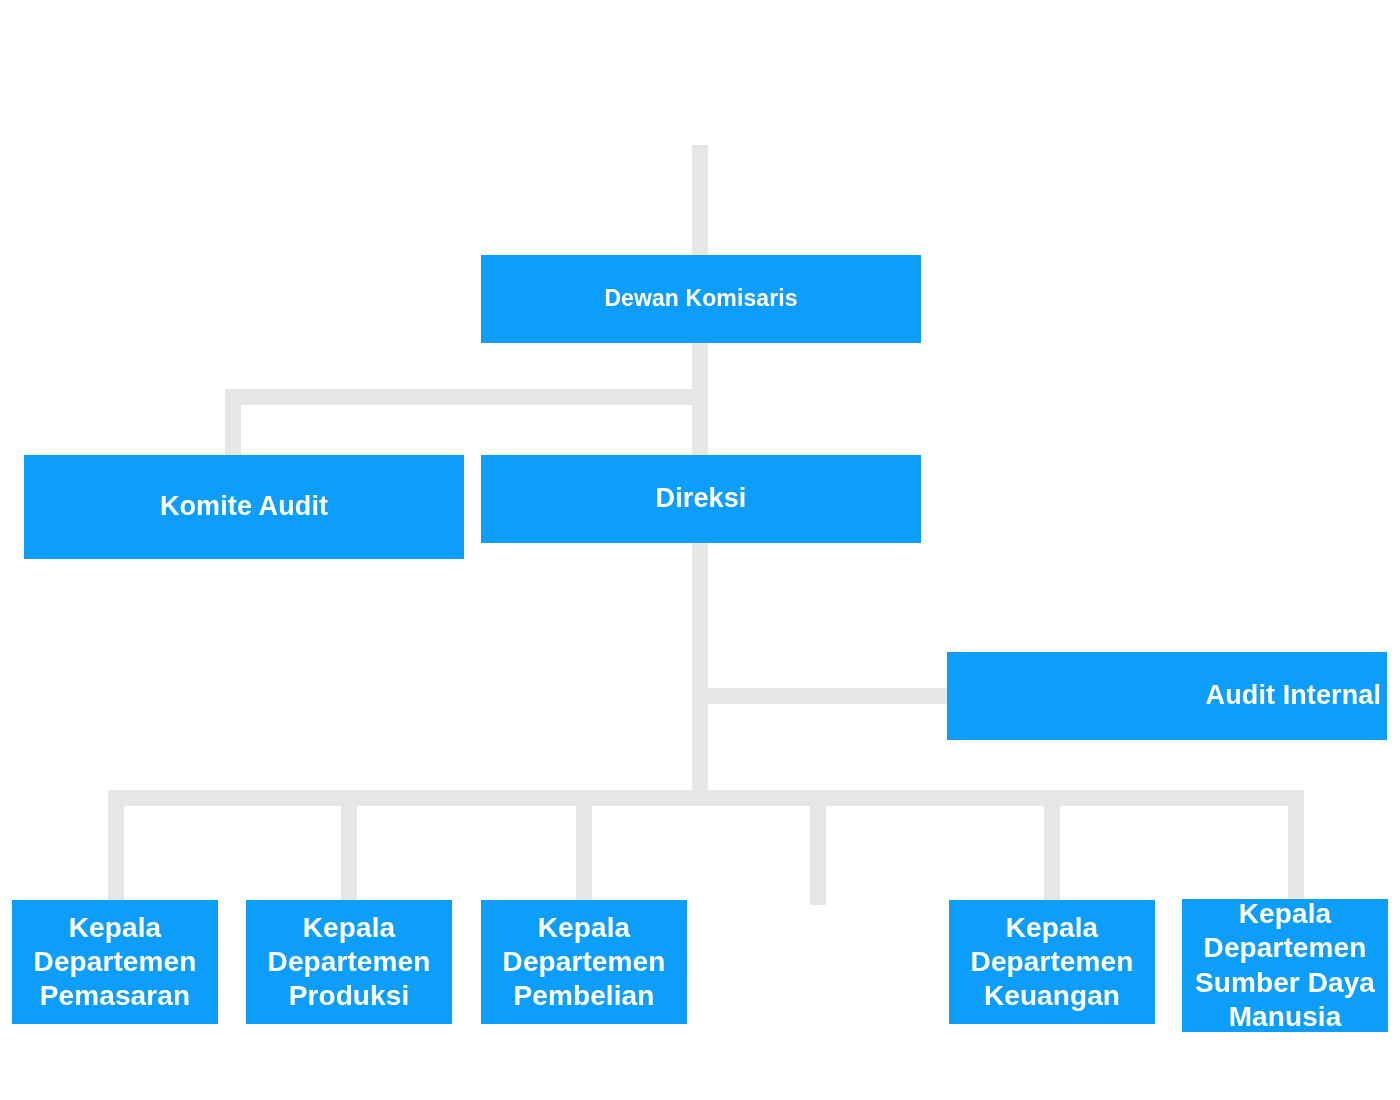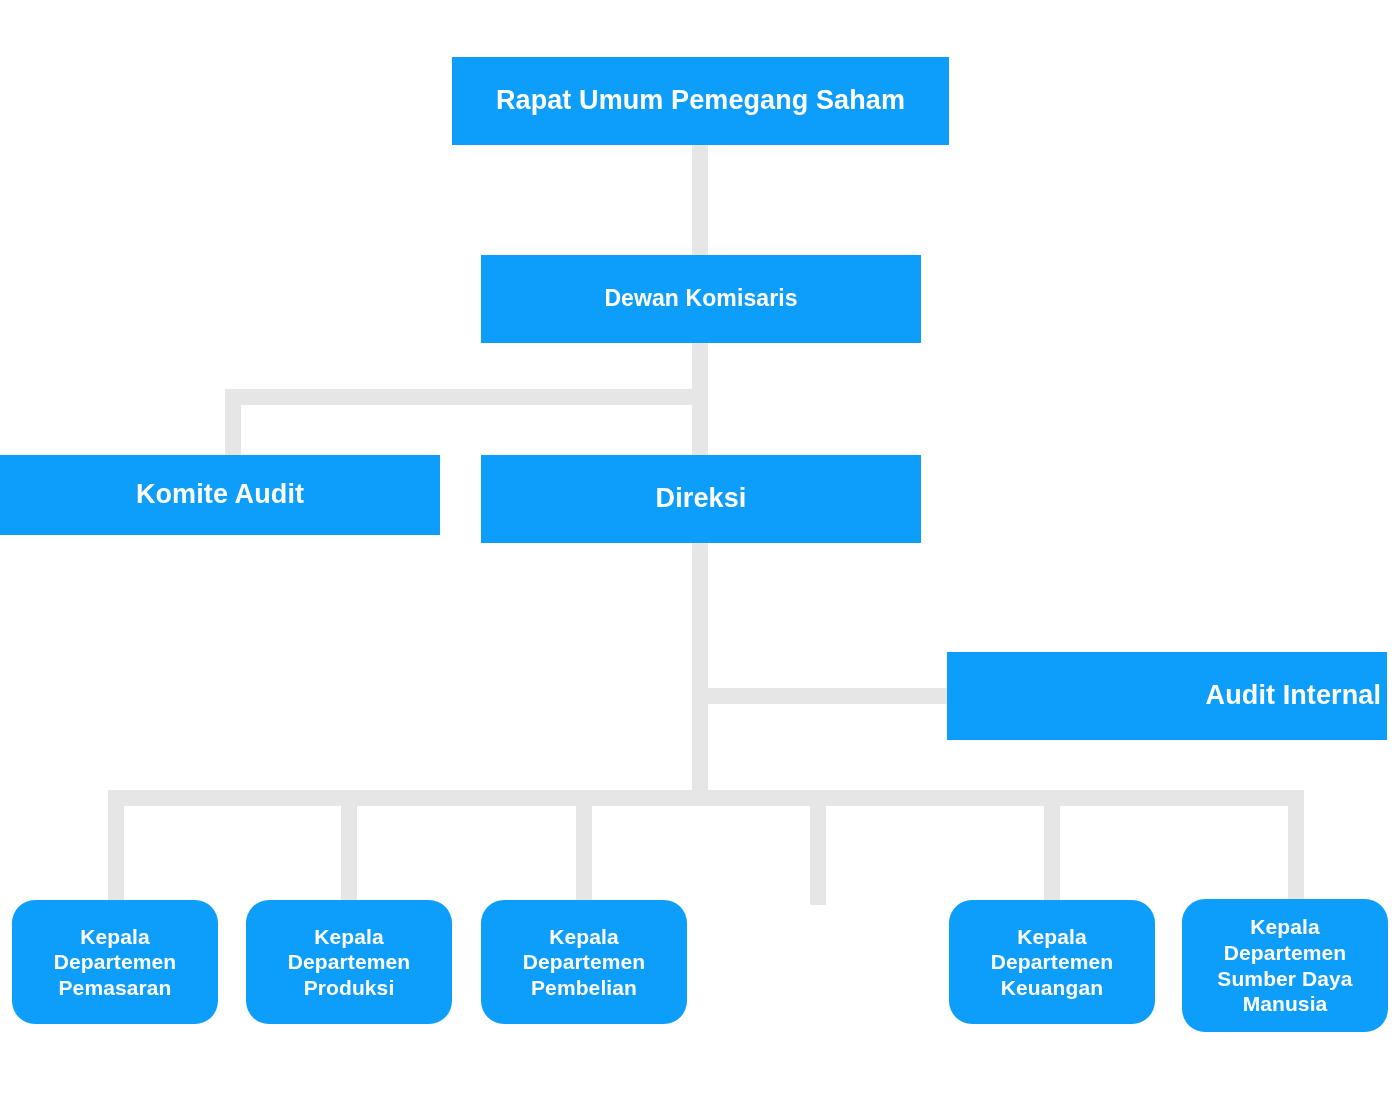--- a/index.html
+++ b/index.html
@@ -35,21 +35,21 @@
     color: #ffffff;
     font-weight: bold;
     line-height: 1.18;
     padding: 4px 6px;
     letter-spacing: 0.1px;
   }
   .node-lvl1 { font-size: 27px; }
   .node-lvl2 { font-size: 23px; }
   .node-lvl3 { font-size: 27px; }
   .node-lvl4 { font-size: 27px; }
-  .node-leaf { font-size: 21px; line-height: 1.22; border-radius: 23px; }
+  .node-leaf { font-size: 28px; line-height: 1.22; }
   .node-label {
     display: block;
     white-space: pre-line;
   }
 </style>
 </head>
 <body>
 
 <div id="chart-root" style="background: rgb(255, 255, 255);">
 
@@ -62,29 +62,26 @@
       <rect x="700" y="688" width="250" height="16" fill="#e6e6e6"></rect>
       <rect x="108" y="790" width="1196" height="16" fill="#e6e6e6"></rect>
       <rect x="108" y="790" width="16" height="115" fill="#e6e6e6"></rect>
       <rect x="341" y="790" width="16" height="115" fill="#e6e6e6"></rect>
       <rect x="576" y="790" width="16" height="115" fill="#e6e6e6"></rect>
       <rect x="810" y="790" width="16" height="115" fill="#e6e6e6"></rect>
       <rect x="1044" y="790" width="16" height="115" fill="#e6e6e6"></rect>
       <rect x="1288" y="790" width="16" height="115" fill="#e6e6e6"></rect>
     </svg>
 
-  <div class="node node-lvl1" style="left: 452px; top: 57px; width: 497px; height: 88px; background: rgb(13, 157, 251); color: rgb(255, 255, 255);">
-    <span class="node-label">Rapat Umum Pemegang Saham</span>
-  </div>
 
   <div class="node node-lvl2" style="left: 481px; top: 255px; width: 440px; height: 88px; background: rgb(13, 157, 251); color: rgb(255, 255, 255);">
     <span class="node-label">Dewan Komisaris</span>
   </div>
 
-  <div class="node node-lvl3" style="left: 0; top: 455px; width: 440px; height: 80px; background: rgb(13, 157, 251); color: rgb(255, 255, 255);">
+  <div class="node node-lvl3" style="left: 24px; top: 455px; width: 440px; height: 104px; background: rgb(13, 157, 251); color: rgb(255, 255, 255);">
     <span class="node-label">Komite Audit</span>
   </div>
 
   <div class="node node-lvl3" style="left: 481px; top: 455px; width: 440px; height: 88px; background: rgb(13, 157, 251); color: rgb(255, 255, 255); justify-content: center;">
     <span class="node-label">Direksi</span>
   </div>
 
   <div class="node node-lvl4" style="left: 947px; top: 652px; width: 440px; height: 88px; background: rgb(13, 157, 251); color: rgb(255, 255, 255); justify-content: flex-end;">
     <span class="node-label">Audit Internal</span>
   </div>

